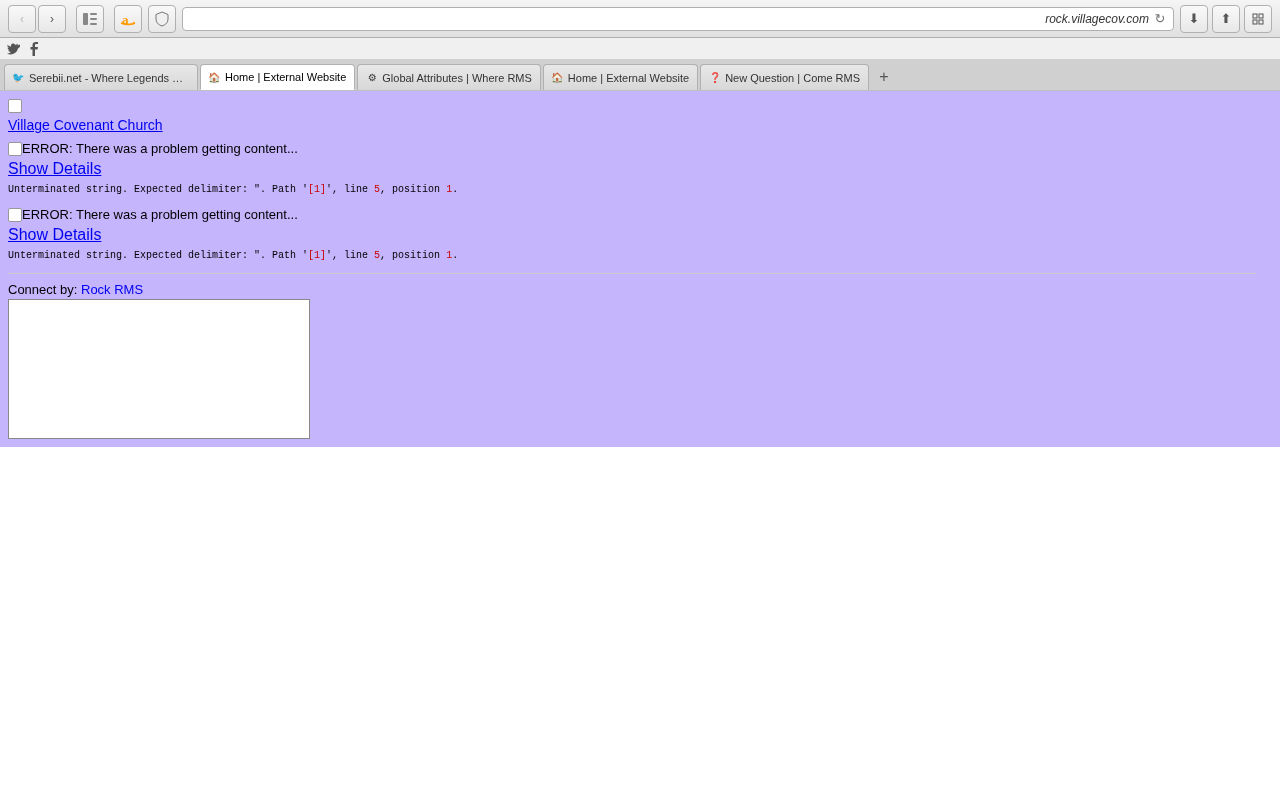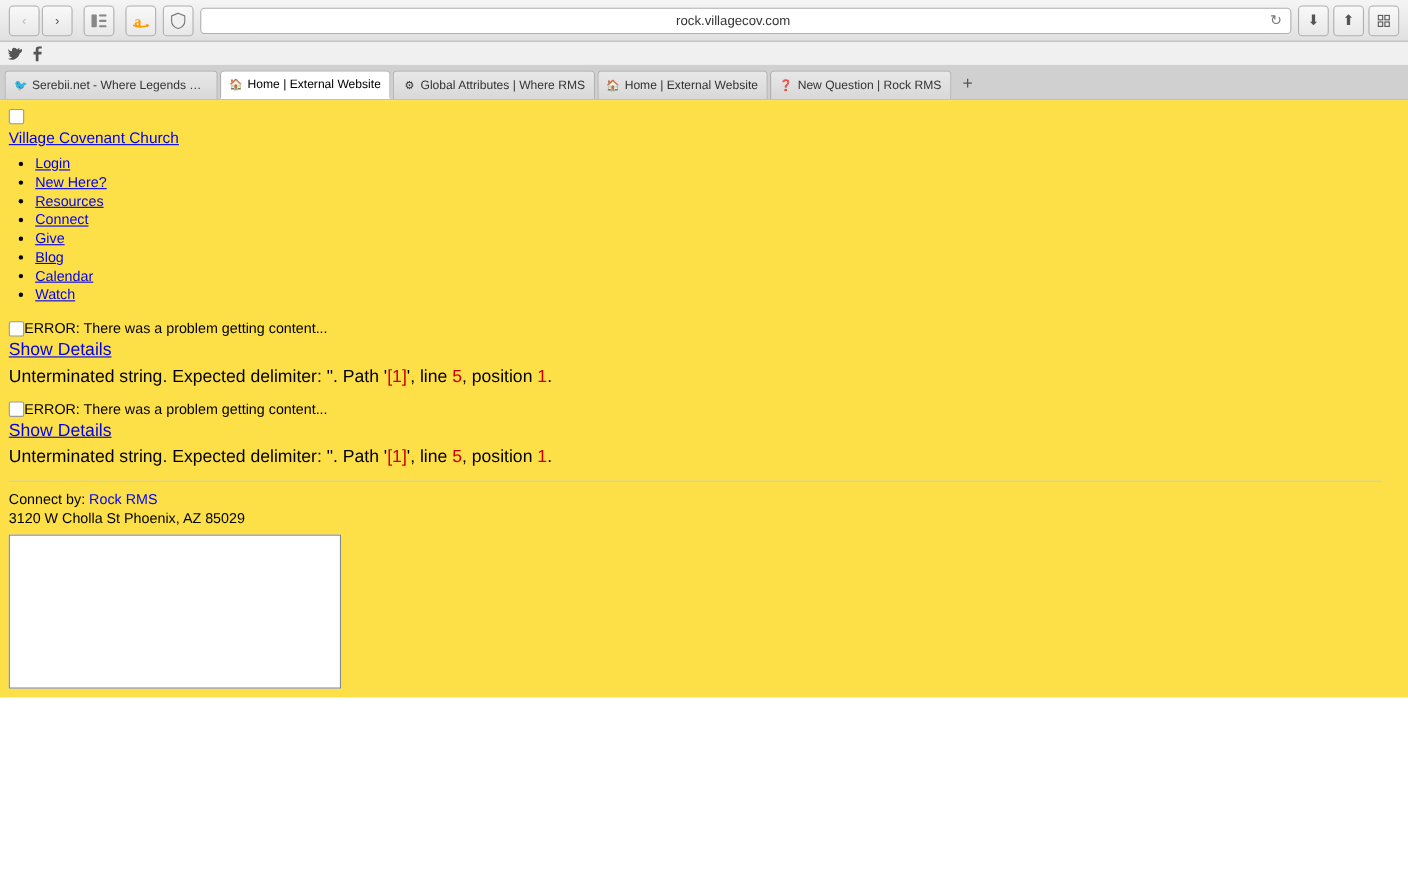--- a/index.html
+++ b/index.html
@@ -103,21 +103,22 @@
 
     .address-bar {
       flex: 1;
       height: 24px;
       border: 1px solid #b0b0b0;
       border-radius: 4px;
       padding: 0 24px 0 1px;
       font-size: 12px;
       background: #fff;
       color: #333;
-      text-align: center;
+      text-align: right;
+      font-style: italic;
     }
 
     .address-bar-wrapper {
       flex: 1;
       position: relative;
       display: flex;
       align-items: center;
     }
 
     .reload-btn {
@@ -241,21 +242,21 @@
       align-items: center;
       justify-content: center;
       font-size: 11px;
       color: #555;
       cursor: pointer;
     }
 
     
     .page-content {
       padding: 8px 24px 8px 8px;
-      background: #fde047;
+      background: #c4b5fd;
     }
 
     .checkbox-row {
       display: flex;
       align-items: center;
       margin-bottom: 4px;
     }
 
     .checkbox {
       width: 14px;
@@ -328,23 +329,24 @@
     .show-details-link {
       color: #0000ee;
       text-decoration: underline;
       cursor: pointer;
       font-size: 16px;
       display: block;
       margin-bottom: 6px;
     }
 
     .error-detail {
-      font-size: 16px;
+      font-size: 10px;
       color: #000;
       margin-bottom: 12px;
+      font-family: Liberation Mono, monospace;
     }
 
     
     .footer-divider {
       border: none;
       border-top: 1px solid #cccccc;
       margin: 8px 0;
     }
 
     .footer-powered {
@@ -442,64 +444,36 @@
     <div class="tab">
       <span class="tab-favicon">⚙</span>
       <span class="tab-label">Global Attributes | Where RMS</span>
     </div>
     <div class="tab">
       <span class="tab-favicon">🏠</span>
       <span class="tab-label">Home | External Website</span>
     </div>
     <div class="tab">
       <span class="tab-favicon">❓</span>
-      <span class="tab-label">New Question | Rock RMS</span>
+      <span class="tab-label">New Question | Come RMS</span>
     </div>
     <div class="new-tab-btn">+</div>
   </div>
 </div>
 
 <div class="page-content">
 
   <div class="checkbox-row">
     <div class="checkbox"></div>
   </div>
 
   <div class="site-header">
     <a class="site-title">Village Covenant Church</a>
   </div>
 
-  <nav>
-    <ul class="nav-list">
-      <li>
-        <a class="nav-link">Login</a>
-      </li>
-      <li>
-        <a class="nav-link">New Here?</a>
-      </li>
-      <li>
-        <a class="nav-link">Resources</a>
-      </li>
-      <li>
-        <a class="nav-link">Connect</a>
-      </li>
-      <li>
-        <a class="nav-link">Give</a>
-      </li>
-      <li>
-        <a class="nav-link">Blog</a>
-      </li>
-      <li>
-        <a class="nav-link">Calendar</a>
-      </li>
-      <li>
-        <a class="nav-link">Watch</a>
-      </li>
-    </ul>
-  </nav>
 
   <div class="error-block">
     <div class="error-header">
       <div class="error-checkbox"></div>
       <span class="error-message">ERROR: There was a problem getting content...</span>
     </div>
     <a class="show-details-link">Show Details</a>
     <div class="error-detail">
       Unterminated string. Expected delimiter: ". Path '<span style="color:#cc0000">[1]</span>', line <span style="color:#cc0000">5</span>, position <span style="color:#cc0000">1</span>.
     </div>
@@ -514,16 +488,15 @@
     <div class="error-detail">
       Unterminated string. Expected delimiter: ". Path '<span style="color:#cc0000">[1]</span>', line <span style="color:#cc0000">5</span>, position <span style="color:#cc0000">1</span>.
     </div>
   </div>
 
   <hr class="footer-divider">
 
   <div class="footer-powered">
     <span>Connect by: </span><a>Rock RMS</a>
   </div>
-  <div class="footer-address">3120 W Cholla St Phoenix, AZ 85029</div>
 
   <div class="footer-box"></div>
 </div>
 
 </body></html>

